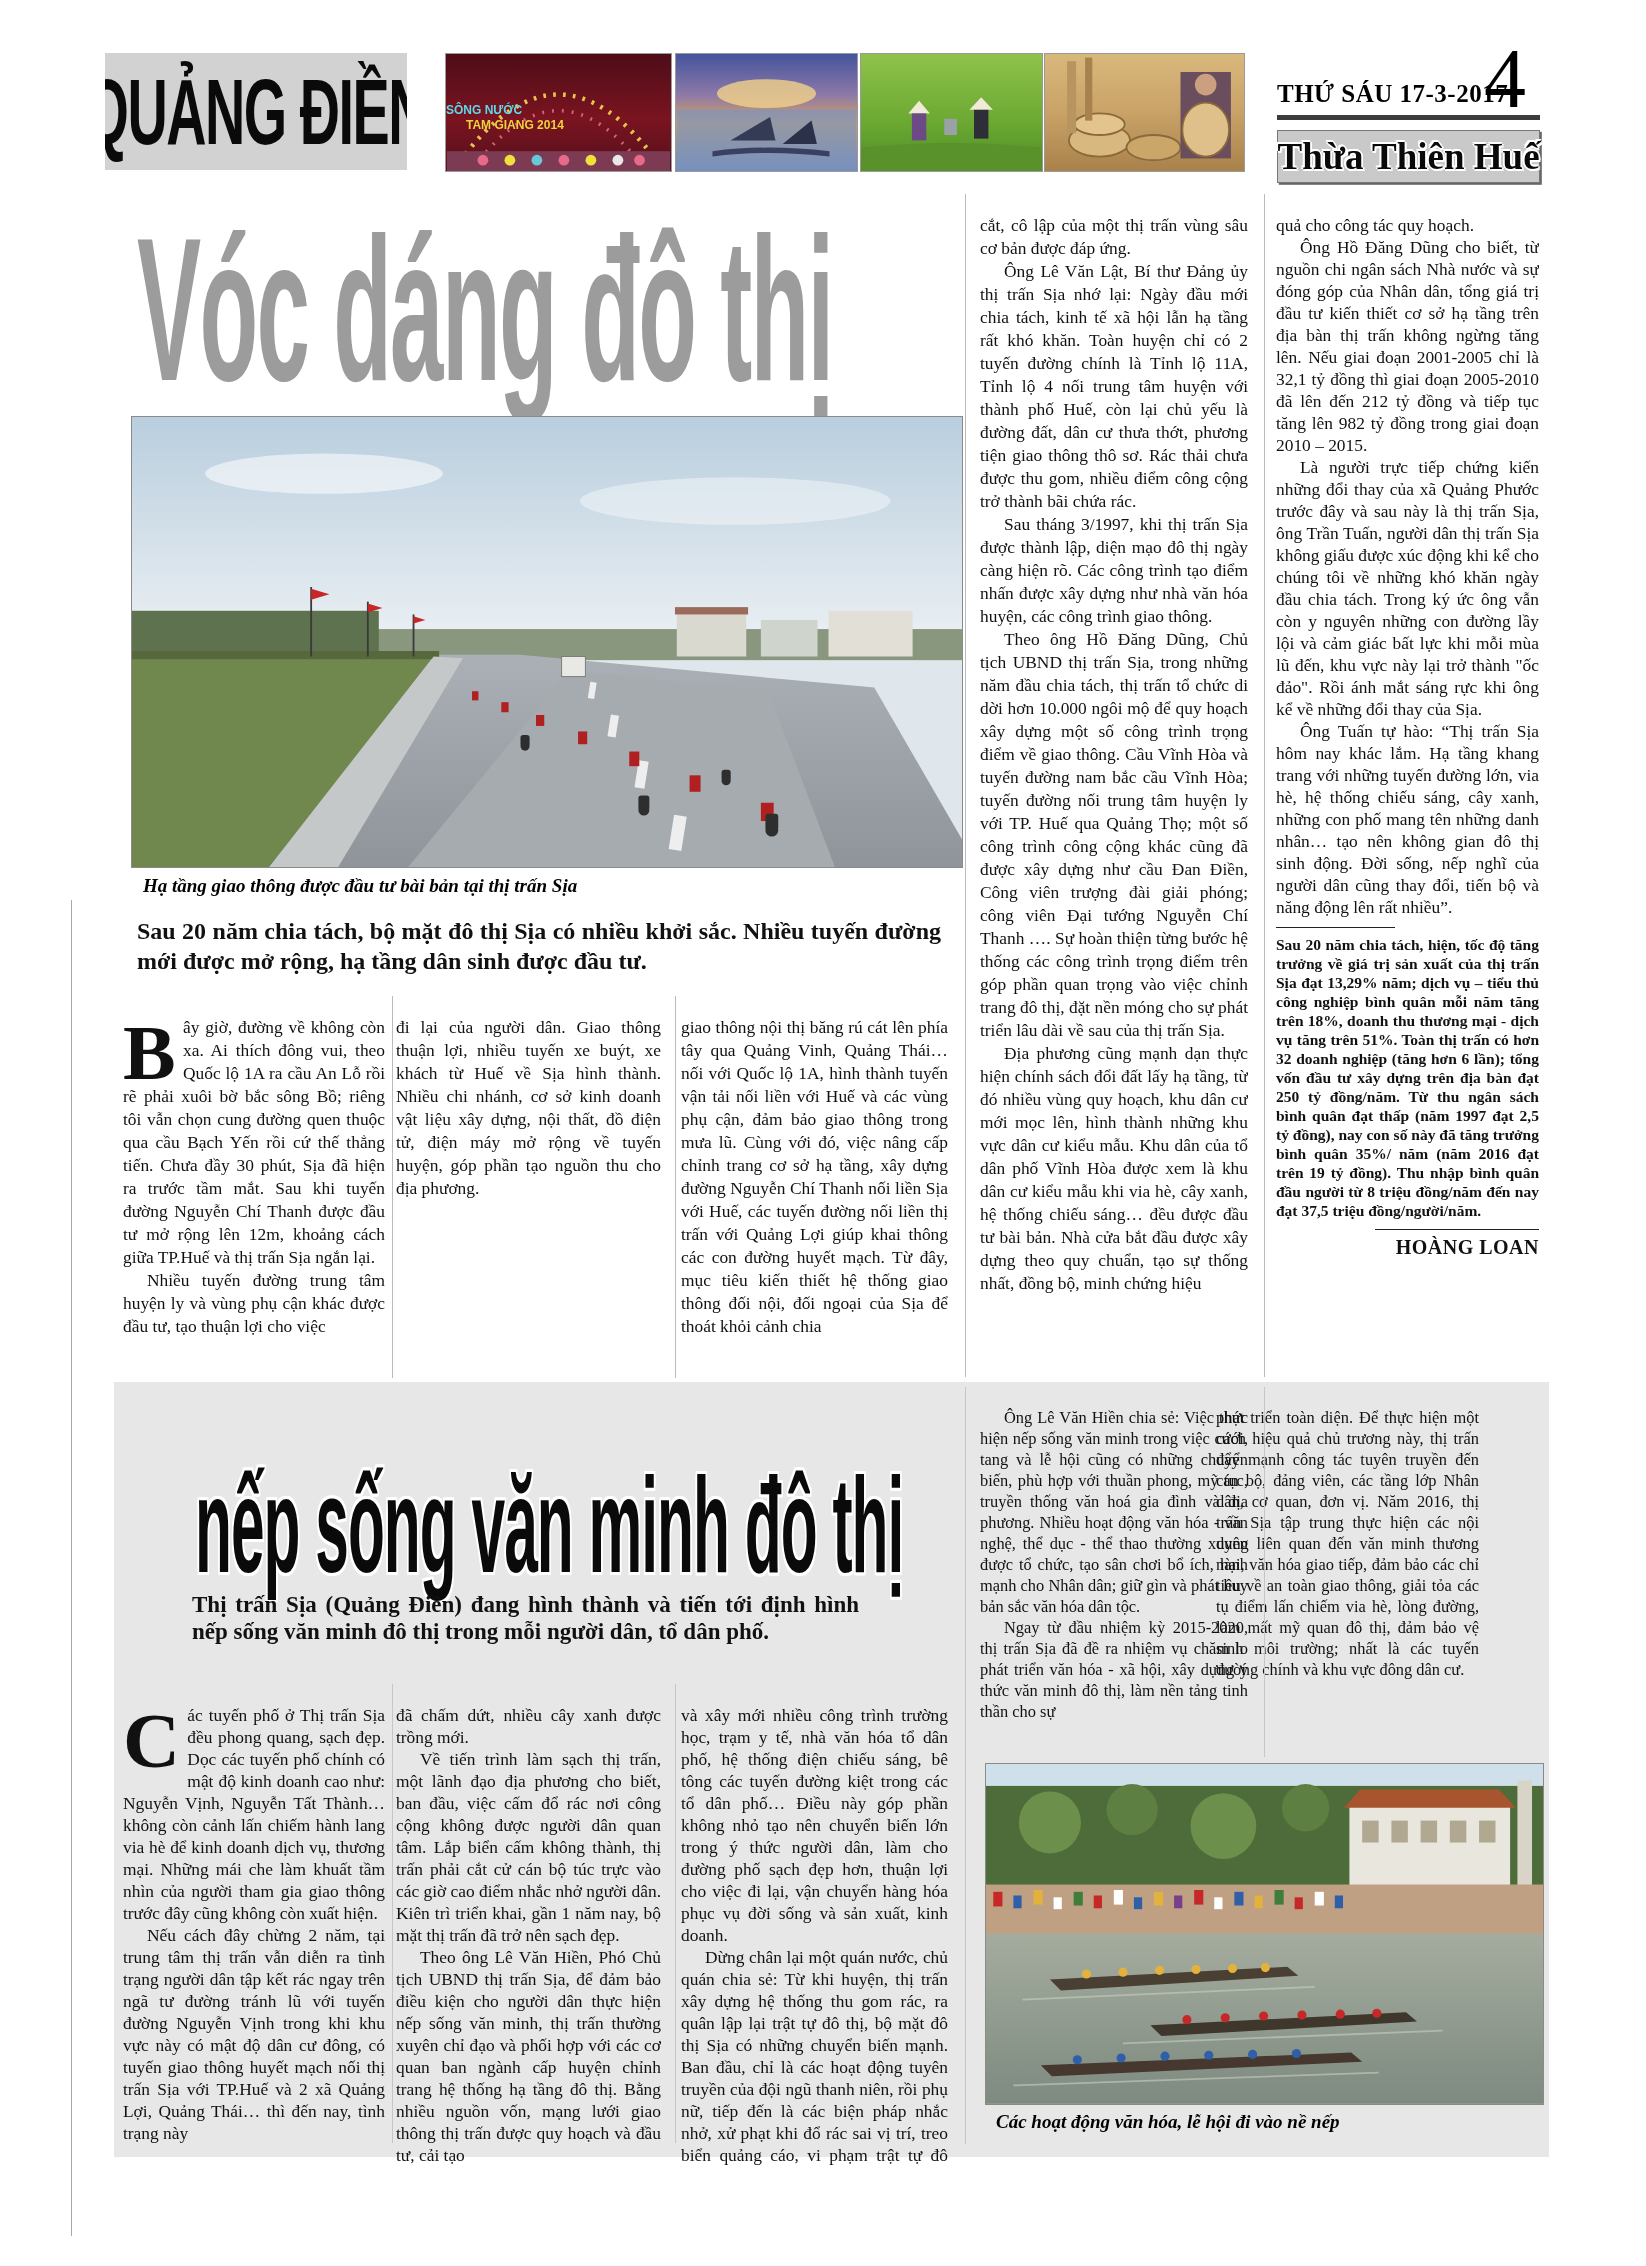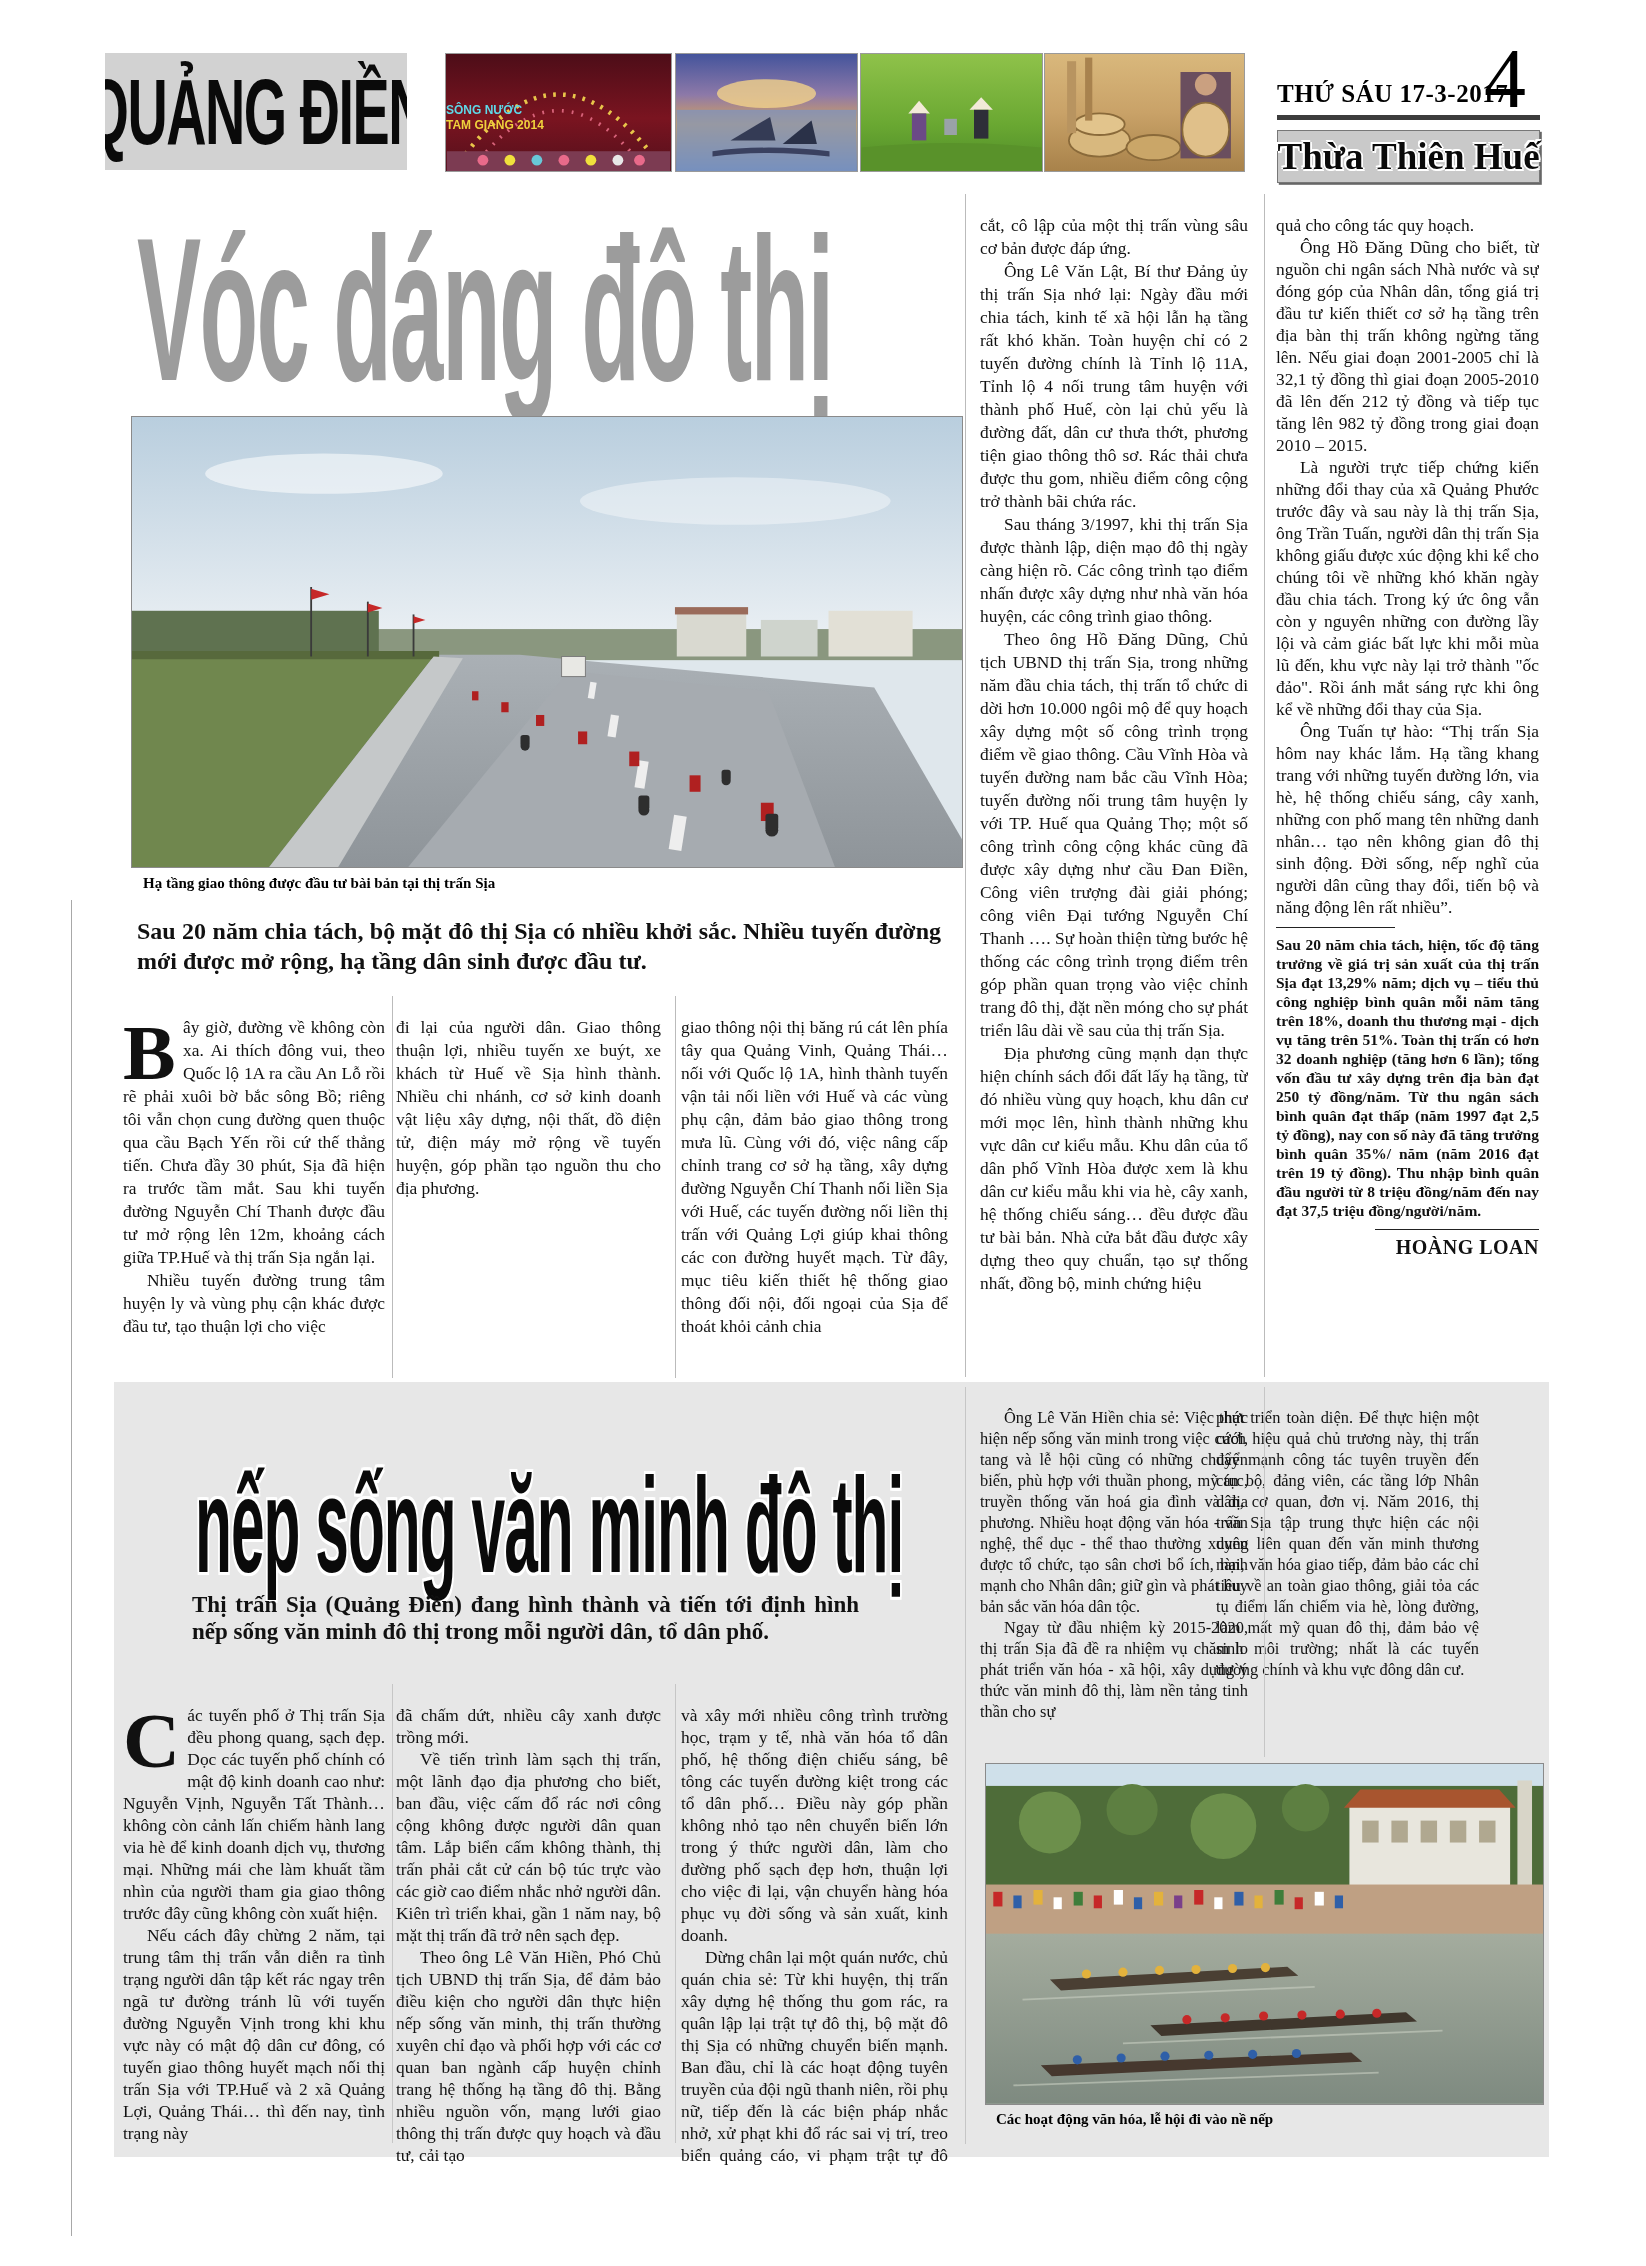--- a/index.html
+++ b/index.html
@@ -14,37 +14,37 @@
   .section-box span{font-family:"Liberation Sans",sans-serif;font-weight:bold;font-size:68px;
                letter-spacing:-1.8px;transform:scale(0.82,1.35);white-space:nowrap;color:#0a0a0a;}
   .thumb{top:53px;height:119px;overflow:hidden;border:0.9px solid #9a9a9a;box-sizing:border-box;}
   .thumb-1{left:445px;width:227px;background:linear-gradient(180deg,#4d0d18 0%,#7a1420 55%,#55101c 100%);}
   .thumb-2{left:675px;width:183px;background:linear-gradient(180deg,#44549c 0%,#8d79a8 35%,#d8a35c 60%,#6e87b5 100%);}
   .thumb-3{left:860px;width:183px;background:linear-gradient(180deg,#8fc24a 0%,#6aa832 60%,#4f8c28 100%);}
   .thumb-4{left:1044px;width:201px;background:linear-gradient(180deg,#d9b87c 0%,#c9a268 50%,#a8824a 100%);}
   .thumb svg{display:block;width:100%;height:100%;}
   .t1-text{position:absolute;left:0;right:0;top:49px;
            font-family:"Liberation Sans",sans-serif;font-weight:bold;font-size:12px;color:#5fd8e8;line-height:14.6px;}
-  .t1-text .l2{color:#f0d23c;font-size:12px;}
+  .t1-text .l2{color:#f0d23c;font-size:12px;padding-left:20px;}
   .issue-date{left:1277px;top:80px;width:210px;font-family:"Liberation Serif",serif;
               font-size:25px;font-weight:600;letter-spacing:0.5px;color:#000;white-space:nowrap;}
   .page-number{left:1484px;top:37px;font-size:84px;line-height:1;font-family:"Liberation Serif",serif;color:#000;}
   .date-rule{left:1277px;top:115px;width:263px;height:4.6px;background:#3c3c3c;}
   .nameplate{left:1277px;top:130px;width:263px;height:53px;background:#c9c9c9;border:0.9px solid #777;
              box-shadow:1.8px 1.8px 0 #666;display:flex;align-items:center;justify-content:center;box-sizing:border-box;}
   .nameplate span{font-size:37px;font-weight:bold;color:#0a0a0a;white-space:nowrap;
              text-shadow:1.8px 0 0 #fff,-1.8px 0 0 #fff,0 1.8px 0 #fff,0 -1.8px 0 #fff,1.8px 1.8px 0 #fff,-1.8px -1.8px 0 #fff;}
 
   
   .a1-title{left:137px;top:212px;height:242px;width:831px;overflow:visible;}
   .a1-title span{display:inline-block;font-family:"Liberation Sans",sans-serif;font-weight:bold;
                  font-size:155px;line-height:0.95;color:#9c9c9c;white-space:nowrap;
                  transform:scale(0.62,1.32);transform-origin:top left;letter-spacing:-2.7px;}
   .a1-photo{left:131px;top:416px;width:830px;height:450px;border:0.9px solid #8a8a8a;overflow:hidden;background:#dfe7ec;}
-  .caption{font-size:15px;font-weight:bold;color:#000;}
+  .caption{font-size:19px;font-weight:bold;font-style:italic;color:#000;}
   .a1-caption{left:143px;top:875px;width:804px;}
   .a1-lede{left:137px;top:916px;width:804px;font-size:24px;font-weight:bold;line-height:1.25;text-align:justify;}
 
   .col{position:absolute;font-size:17.4px;line-height:23px;text-align:justify;overflow:hidden;margin-top:20px;}
   .col p{margin:0;}
   .col p.indent{text-indent:24px;}
   .a1-col1{left:123px;top:996px;width:262px;height:382px;}
   .a1-col2{left:396px;top:996px;width:265px;height:382px;}
   .a1-col3{left:681px;top:996px;width:267px;height:382px;}
   .a1-col4{left:980px;top:194px;width:268px;height:1183px;}

